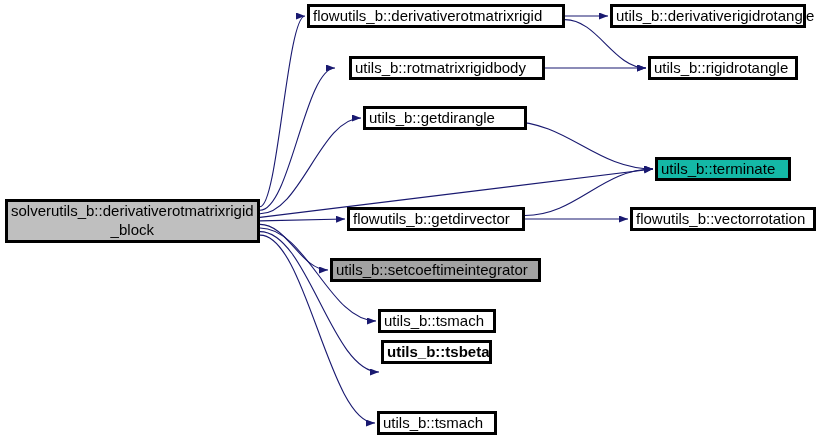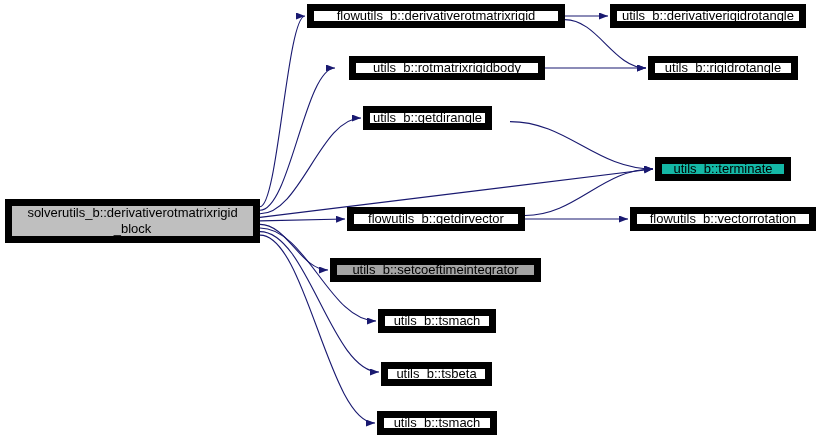--- a/index.html
+++ b/index.html
@@ -18,27 +18,27 @@
     position: absolute;
     left: 0;
     top: 0;
     width: 840px;
     height: 443px;
     pointer-events: none;
   }
   .node {
     position: absolute;
     box-sizing: border-box;
-    border: 7px solid #0f766e;
+    border: 3px solid #0f766e;
     background: #ffffff;
     display: flex;
     align-items: center;
-    justify-content: center;
+    justify-content: flex-start;
     text-align: center;
-    font-size: 13px;
+    font-size: 15px;
     line-height: 1.25;
     color: #000000;
     z-index: 2;
   }
   .node[data-interactable="true"] {
     cursor: pointer;
   }
   .node span {
     white-space: pre-line;
     padding: 0 3px;
@@ -77,33 +77,33 @@
 <div class="node main" data-interactable="false" style="left: 5px; top: 199px; width: 255px; height: 44px; border-color: rgb(0, 0, 0); color: rgb(0, 0, 0); background: rgb(191, 191, 191);">
       <span data-interactable="false">solverutils_b::derivativerotmatrixrigid
 _block</span>
     </div>
     <div class="node" data-interactable="true" style="left: 307px; top: 4px; width: 258px; height: 24px; border-color: rgb(0, 0, 0); color: rgb(0, 0, 0); background: rgb(255, 255, 255);">
       <span data-interactable="false">flowutils_b::derivativerotmatrixrigid</span>
     </div>
     <div class="node" data-interactable="true" style="left: 337px; top: 56px; width: 196px; height: 24px; border-color: rgb(0, 0, 0); color: rgb(0, 0, 0); background: rgb(255, 255, 255); margin-left: 12px;">
       <span data-interactable="false">utils_b::rotmatrixrigidbody</span>
     </div>
-    <div class="node" data-interactable="true" style="left: 363px; top: 106px; width: 129px; height: 24px; border-color: rgb(0, 0, 0); color: rgb(0, 0, 0); background: rgb(255, 255, 255);">
+    <div class="node" data-interactable="true" style="left: 363px; top: 106px; width: 164px; height: 24px; border-color: rgb(0, 0, 0); color: rgb(0, 0, 0); background: rgb(255, 255, 255);">
       <span data-interactable="false">utils_b::getdirangle</span>
     </div>
     <div class="node" data-interactable="true" style="left: 347px; top: 207px; width: 178px; height: 24px; border-color: rgb(0, 0, 0); color: rgb(0, 0, 0); background: rgb(255, 255, 255);">
       <span data-interactable="false">flowutils_b::getdirvector</span>
     </div>
     <div class="node" data-interactable="true" style="left: 330px; top: 258px; width: 211px; height: 24px; border-color: rgb(0, 0, 0); color: rgb(0, 0, 0); background: #a3a3a3;">
       <span data-interactable="false">utils_b::setcoeftimeintegrator</span>
     </div>
     <div class="node" data-interactable="true" style="left: 378px; top: 309px; width: 118px; height: 24px; border-color: rgb(0, 0, 0); color: rgb(0, 0, 0); background: rgb(255, 255, 255);">
       <span data-interactable="false">utils_b::tsmach</span>
     </div>
-    <div class="node" data-interactable="true" style="left: 381px; top: 362px; width: 111px; height: 24px; border-color: rgb(0, 0, 0); color: rgb(0, 0, 0); background: rgb(255, 255, 255);">
+    <div class="node" data-interactable="true" style="left: 381px; top: 340px; width: 111px; height: 24px; border-color: rgb(0, 0, 0); color: rgb(0, 0, 0); background: rgb(255, 255, 255); font-weight: bold;">
       <span data-interactable="false">utils_b::tsbeta</span>
     </div>
     <div class="node" data-interactable="true" style="left: 377px; top: 411px; width: 120px; height: 24px; border-color: rgb(0, 0, 0); color: rgb(0, 0, 0); background: rgb(255, 255, 255);">
       <span data-interactable="false">utils_b::tsmach</span>
     </div>
     <div class="node" data-interactable="true" style="left: 610px; top: 4px; width: 196px; height: 24px; border-color: rgb(0, 0, 0); color: rgb(0, 0, 0); background: rgb(255, 255, 255);">
       <span data-interactable="false">utils_b::derivativerigidrotangle</span>
     </div>
     <div class="node" data-interactable="true" style="left: 648px; top: 56px; width: 150px; height: 24px; border-color: rgb(0, 0, 0); color: rgb(0, 0, 0); background: rgb(255, 255, 255);">
       <span data-interactable="false">utils_b::rigidrotangle</span>

